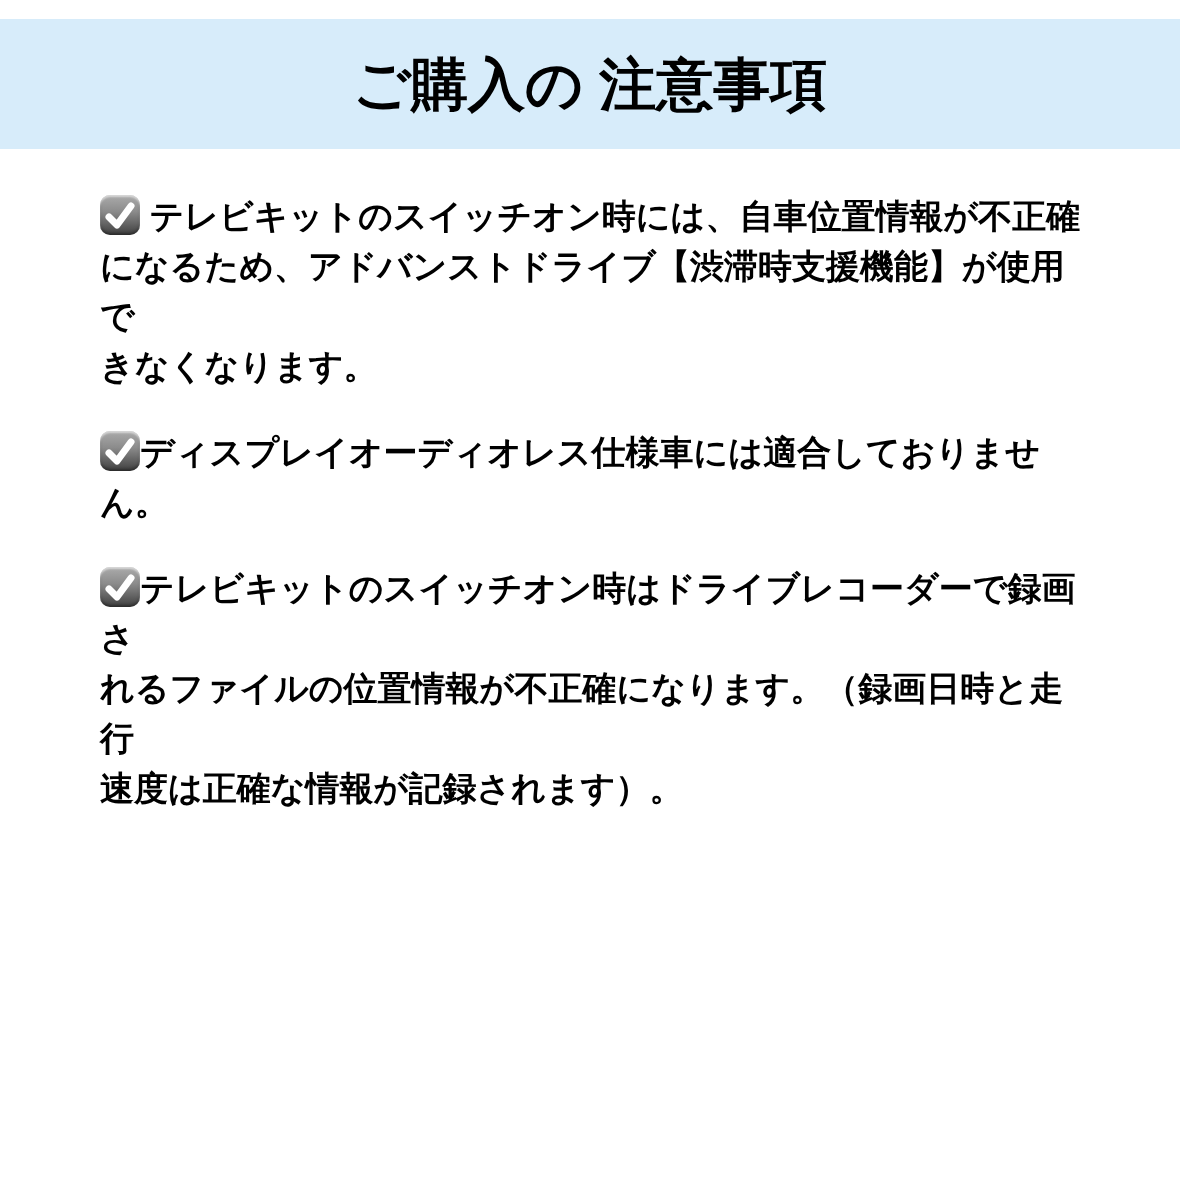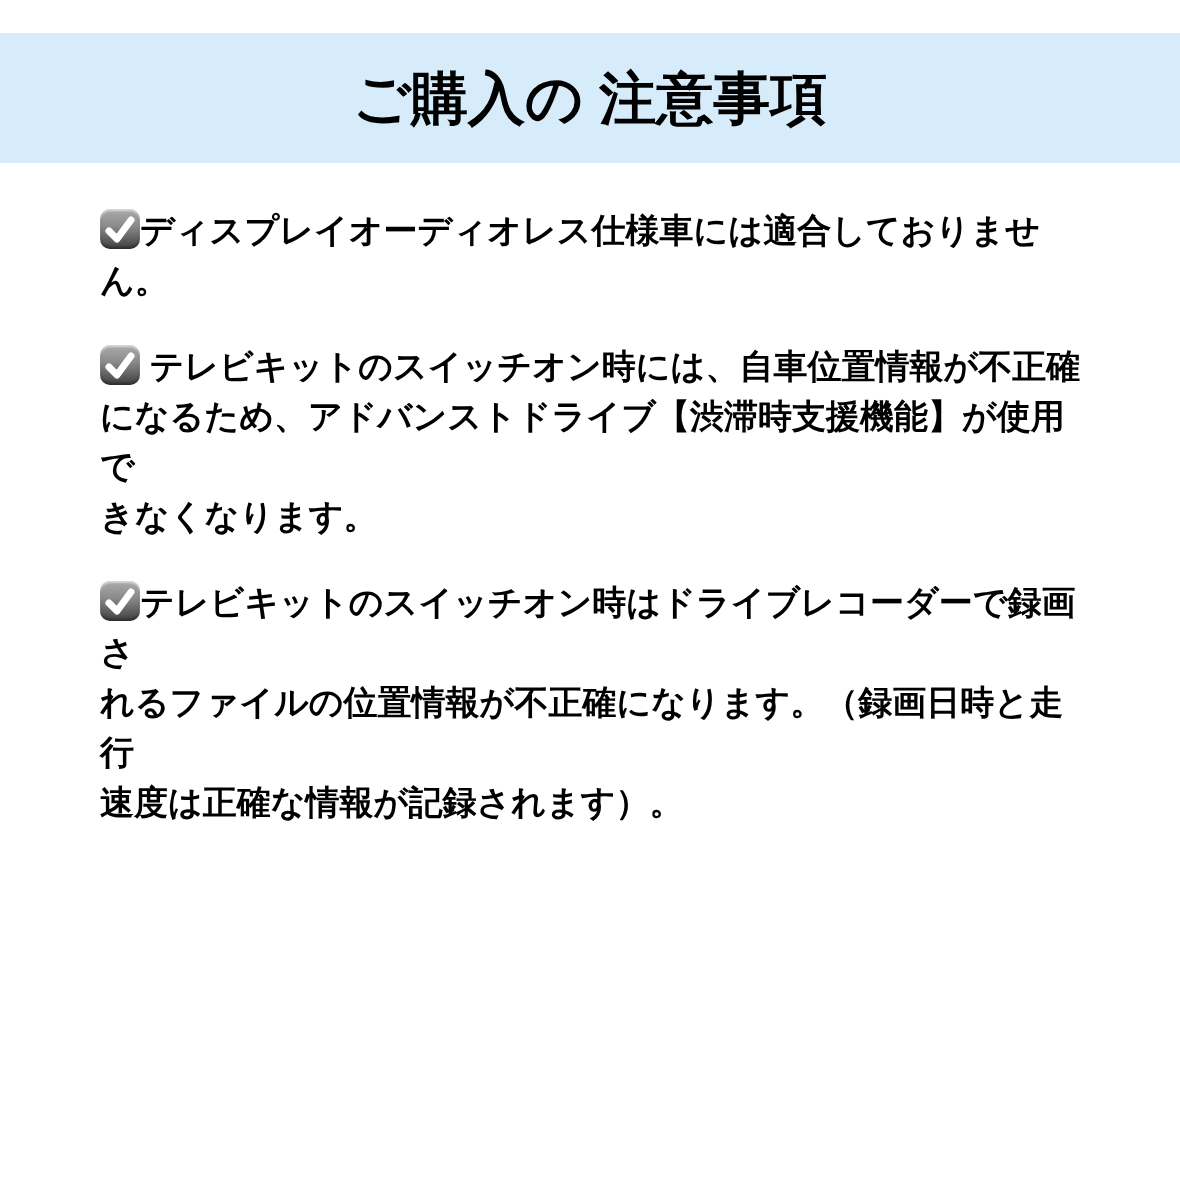--- a/index.html
+++ b/index.html
@@ -17,21 +17,21 @@
   }
   body {
     width: 1180px;
     height: 1180px;
     overflow: hidden;
     background: var(--page-bg);
     font-family: "Liberation Sans", sans-serif;
     color: var(--text-color);
   }
   .banner {
-    margin-top: 33px;
+    margin-top: 19px;
     height: 130px;
     width: 100%;
     background: var(--banner-bg);
     display: flex;
     align-items: center;
     justify-content: center;
   }
   .banner-title {
     margin: 0;
     font-size: 57px;
@@ -74,27 +74,27 @@
 <body>
 
 <div class="banner">
   <h1 class="banner-title">ご購入の 注意事項</h1>
 </div>
 
 <div class="content">
 
   <p class="notice"><span class="check"><svg viewBox="0 0 40 40">
           <polyline points="9,22 17,30 31,11" fill="none" stroke="#ffffff" stroke-width="7" stroke-linecap="round" stroke-linejoin="round"></polyline>
-        </svg></span><span>ディスプレイオーディオレス仕様車には適合しておりません。</span></p>
+        </svg></span><span> テレビキットのスイッチオン時には、自車位置情報が不正確
+になるため、アドバンストドライブ【渋滞時支援機能】が使用で
+きなくなります。</span></p>
 
   <p class="notice"><span class="check"><svg viewBox="0 0 40 40">
           <polyline points="9,22 17,30 31,11" fill="none" stroke="#ffffff" stroke-width="7" stroke-linecap="round" stroke-linejoin="round"></polyline>
-        </svg></span><span> テレビキットのスイッチオン時には、自車位置情報が不正確
-になるため、アドバンストドライブ【渋滞時支援機能】が使用で
-きなくなります。</span></p>
+        </svg></span><span>ディスプレイオーディオレス仕様車には適合しておりません。</span></p>
 
 
   <p class="notice"><span class="check"><svg viewBox="0 0 40 40">
           <polyline points="9,22 17,30 31,11" fill="none" stroke="#ffffff" stroke-width="7" stroke-linecap="round" stroke-linejoin="round"></polyline>
         </svg></span><span>テレビキットのスイッチオン時はドライブレコーダーで録画さ
 れるファイルの位置情報が不正確になります。（録画日時と走行
 速度は正確な情報が記録されます）。</span></p>
 
 </div>
 

